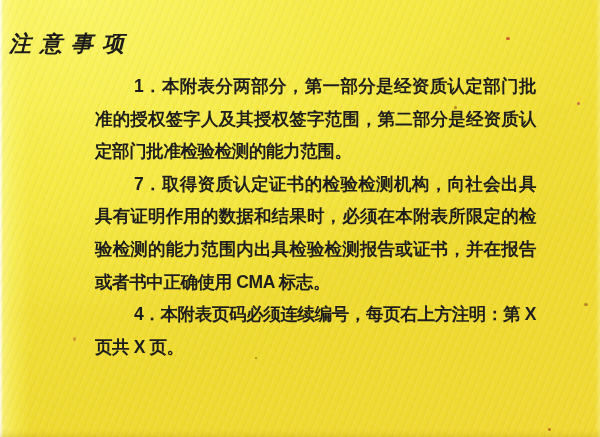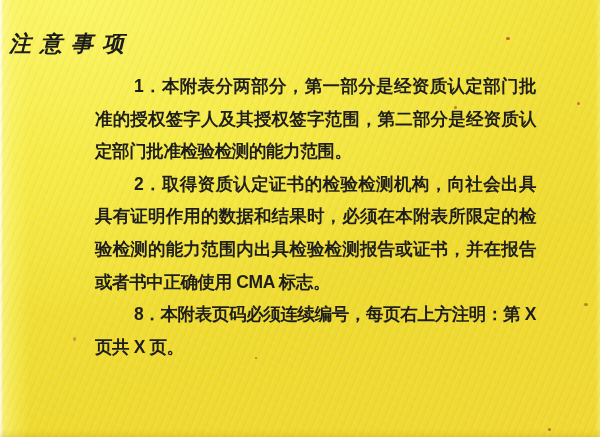--- a/index.html
+++ b/index.html
@@ -62,22 +62,22 @@
 </head>
 <body>
 
 <div class="page">
   <div class="texture"></div>
 
   <h1 class="title">注意事项</h1>
 
   <div class="content">
     <p>1．本附表分两部分，第一部分是经资质认定部门批准的授权签字人及其授权签字范围，第二部分是经资质认定部门批准检验检测的能力范围。</p>
-    <p>2．取得资质认定证书的检验检测机构，向社会出具具有证明作用的数据和结果时，必须在本附表所限定的检验检测的能力范围内出具检验检测报告或证书，并在报告或者书中正确使用 CMA 标志。</p>
-    <p>8．本附表页码必须连续编号，每页右上方注明：第 X 页共 X 页。</p>
+    <p>7．取得资质认定证书的检验检测机构，向社会出具具有证明作用的数据和结果时，必须在本附表所限定的检验检测的能力范围内出具检验检测报告或证书，并在报告或者书中正确使用 CMA 标志。</p>
+    <p>4．本附表页码必须连续编号，每页右上方注明：第 X 页共 X 页。</p>
   </div>
 
   <span class="speck s1"></span>
   <span class="speck s2"></span>
   <span class="speck s3"></span>
   <span class="speck s4"></span>
   <span class="speck s5"></span>
   <span class="speck s6"></span>
   <span class="speck s7"></span>
 </div>

